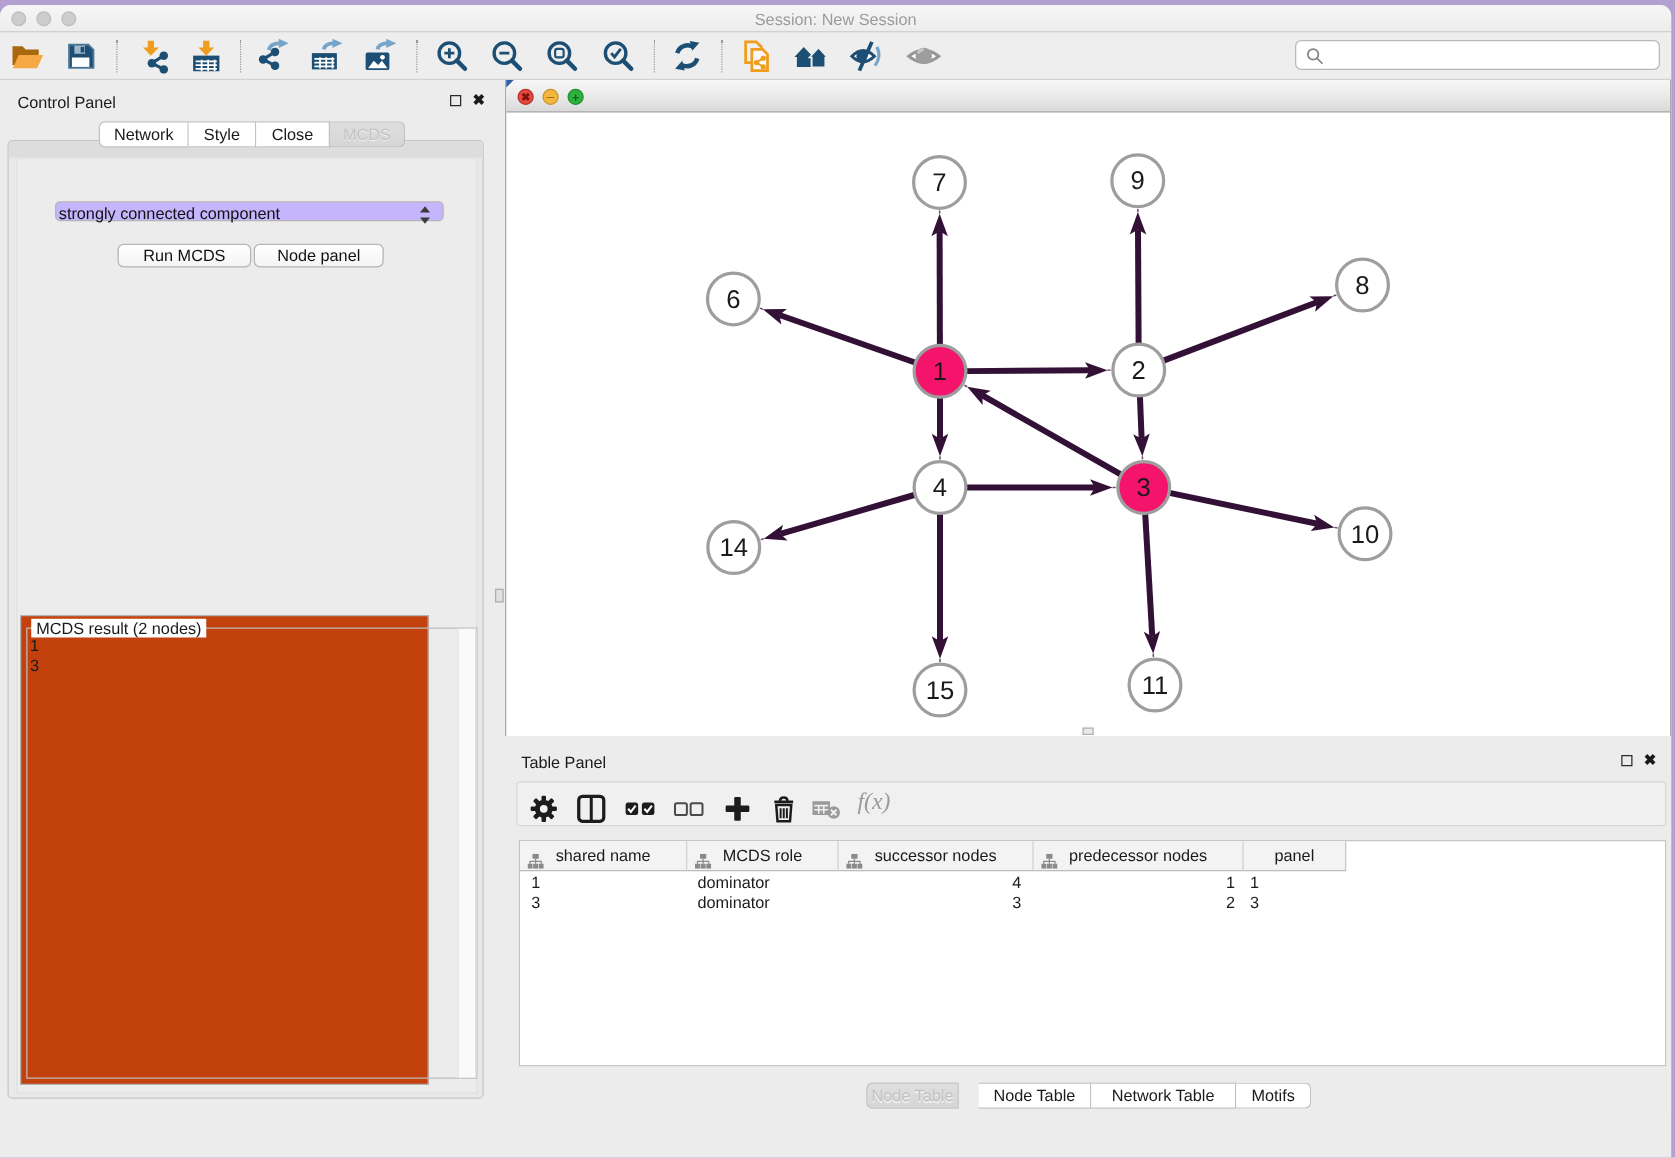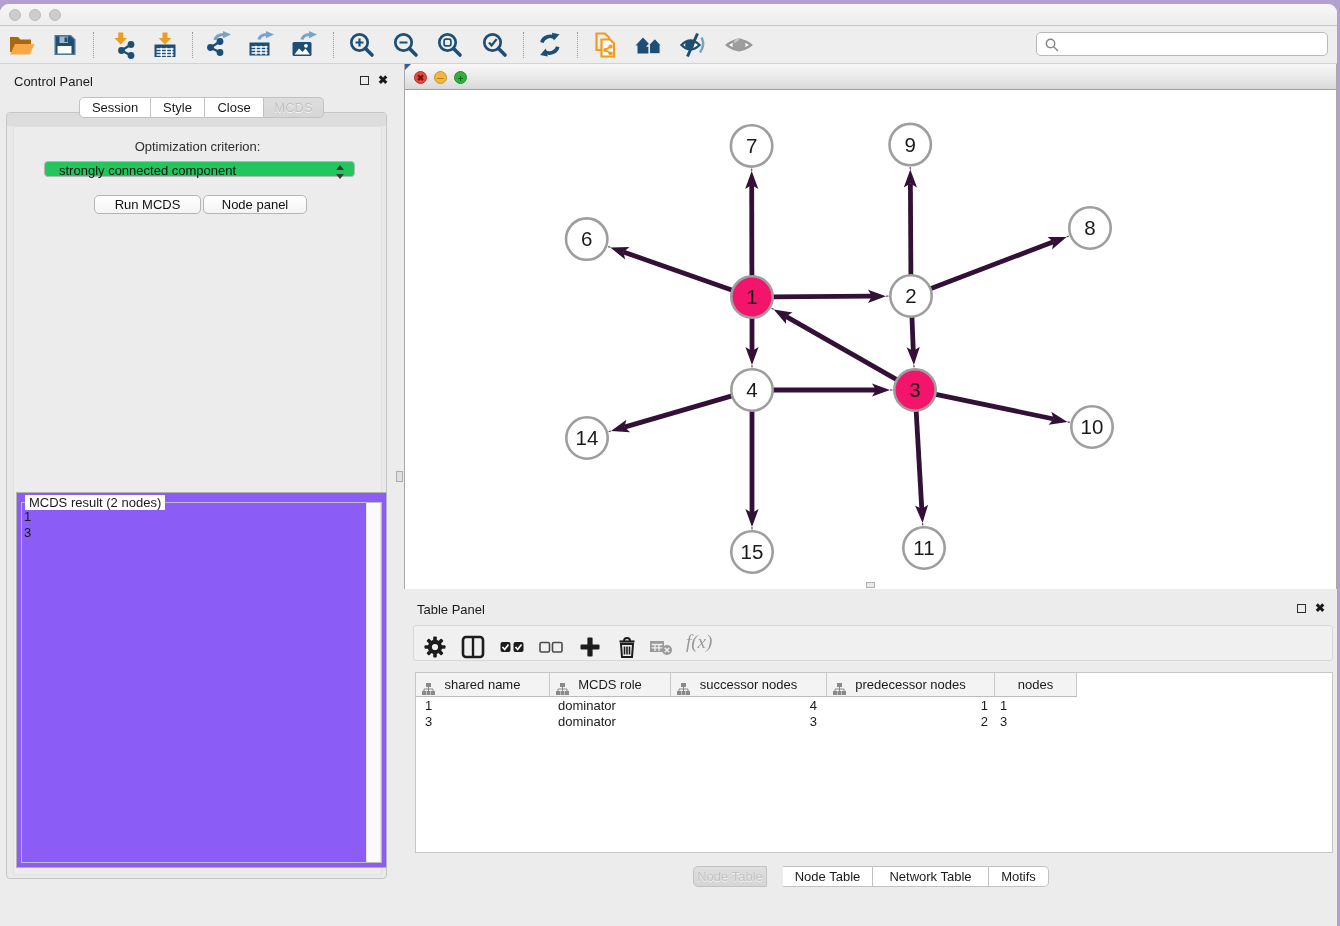--- a/index.html
+++ b/index.html
@@ -18,24 +18,24 @@
 .fbtn{position:absolute;width:9px;height:9px;border:1.5px solid #2b2b2b}
 .xbtn{position:absolute;font-size:12px;font-weight:bold;color:#1a1a1a;line-height:11px}
 .tab{position:absolute;height:21px;background:#fff;border:1px solid #c2c2c2;border-left:none;text-align:center;font-size:13px;line-height:20px;z-index:3}
 .tab.first{border-left:1px solid #c2c2c2;border-radius:5px 0 0 5px}
 .tab.last{border-radius:0 5px 5px 0}
 .tab.sel{background:linear-gradient(#dedede,#d6d6d6);color:#c3c3c3;text-shadow:0 1px 0 #f2f2f2}
 #cpane{position:absolute;left:6px;top:48px;width:381px;height:767px;border:1px solid #c6c6c6;border-radius:4px;background:#e9e9e9;z-index:1}
 #cpane .band{position:absolute;left:0;top:0;width:100%;height:13px;background:#dddddd;border-radius:4px 4px 0 0}
 #cinner{position:absolute;left:6px;top:13px;width:369px;height:749px;background:#ececec;border:1px solid #e0e0e0}
 #optlabel{position:absolute;left:0;top:12px;width:100%;text-align:center;color:#2e2e2e}
-#combo{position:absolute;left:30px;top:34px;width:311px;height:16px;background:#22c55e;border:1px solid #b5b5b5;border-radius:4px;line-height:18px;padding-left:14px;color:#111}
+#combo{position:absolute;left:30px;top:34px;width:311px;height:16px;background:#c4b5fd;border:1px solid #b5b5b5;border-radius:4px;line-height:18px;padding-left:2px;color:#111}
 #combo .ar{position:absolute;right:10px;top:3px;width:0;height:0;border-left:4px solid transparent;border-right:4px solid transparent}
 .btn{position:absolute;height:19px;background:linear-gradient(#ffffff,#f4f4f4);border:1px solid #b5b5b5;border-radius:5px;text-align:center;line-height:17px;color:#111}
-#mcdsbox{position:absolute;left:2px;top:365px;width:371px;height:376px;background:#8b5cf6;border:1px solid #b3b3b3}
+#mcdsbox{position:absolute;left:2px;top:365px;width:327px;height:376px;background:#c2410c;border:1px solid #b3b3b3}
 #mcdsetch{position:absolute;left:4px;top:9px;width:361px;height:361px;border:1px solid #bdbdbd}
 #mcdstitle{position:absolute;left:8px;top:2px;background:#fff;padding:0 4px;font-size:13px}
 #mcdsscroll{position:absolute;left:349px;top:10px;width:15px;height:359px;background:#fafafa;border-left:1px solid #e2e2e2;border-right:1px solid #e2e2e2}
 
 #vsplit{position:absolute;left:392px;top:60px;width:12px;height:826px;background:#ececec}
 #vgrip{position:absolute;left:4px;top:407px;width:7px;height:11px;background:#e0e0e0;border:1px solid #adadad}
 
 #net{position:absolute;left:404px;top:60px;width:933px;height:525px;background:#fff;border-left:1px solid #a9a9a9;border-right:1px solid #a9a9a9}
 #nettitle{position:absolute;left:0;top:0;width:100%;height:26px;background:linear-gradient(#f7f7f7 0%,#e9e9e9 55%,#d9d9d9 100%);border-bottom:1px solid #9f9f9f}
 #nettext{position:absolute;left:0;top:5px;width:100%;text-align:center;font-weight:bold;font-size:13px;color:#1a1a1a}
@@ -56,20 +56,21 @@
 #listbtn{position:absolute;left:10px;top:6px;width:28px;height:25px;background:#fdfdfd;border:1px solid #b9b9b9;border-radius:3px}
 #membtn{position:absolute;left:1253px;top:7px;width:76px;height:23px;background:#f4f4f4;border:1px solid #b9b9b9;text-align:center;line-height:21px;font-size:13px;color:#111}
 #memdot{display:inline-block;width:10px;height:10px;border-radius:50%;background:#1c8c2e;margin-right:5px;position:relative;top:1px}
 </style></head>
 <body>
 <div id="win">
   <div id="titlebar">
     <div class="tl" style="left:9px"></div>
     <div class="tl" style="left:29px"></div>
     <div class="tl" style="left:49px"></div>
+    <div id="wtitle">Session: New Session</div>
   </div>
   <div id="toolbar">
     <div class="tsep" style="left:93px"></div>
       <div class="tsep" style="left:192px"></div>
       <div class="tsep" style="left:333px"></div>
       <div class="tsep" style="left:523px"></div>
       <div class="tsep" style="left:577px"></div>
       <svg class="ticon" style="left:7.5px;top:5px" width="28" height="28" viewBox="0 0 28 28">
         <path d="M2 10 V6 h8 l2.5 2.5 H23 v3.5 l-2 9 H2 Z" fill="#a8690e"></path>
         <path d="M7 13 h19.5 l-4.8 10.5 H2.2 Z" fill="#f5a843"></path>
@@ -169,28 +170,27 @@
         <svg style="position:absolute;left:8px;top:5px" width="14" height="14" viewBox="0 0 14 14">
           <circle cx="5.5" cy="5.5" r="4.2" fill="none" stroke="#848484" stroke-width="1.4"></circle>
           <path d="M8.7 8.7 L13 13" stroke="#848484" stroke-width="1.4"></path>
         </svg>
       </div>
   </div>
   <div id="cpanel">
     <div class="ptitle" style="left:14px;top:10px">Control Panel</div>
     <div class="fbtn" style="left:360px;top:12px"></div>
     <div class="xbtn" style="left:378px;top:11px">✖</div>
-    <div class="tab first" style="left:79px;top:33px;width:72px">Session</div>
+    <div class="tab first" style="left:79px;top:33px;width:72px">Network</div>
     <div class="tab" style="left:151px;top:33px;width:54px">Style</div>
     <div class="tab" style="left:205px;top:33px;width:59px">Close</div>
     <div class="tab last sel" style="left:264px;top:33px;width:60px">MCDS</div>
     <div id="cpane">
       <div class="band"></div>
       <div id="cinner">
-        <div id="optlabel">Optimization criterion:</div>
         <div id="combo">strongly connected component
           <div class="ar" style="top:3px;border-bottom:5px solid #3a3a3a"></div>
           <div class="ar" style="top:11.5px;border-top:5px solid #3a3a3a"></div>
         </div>
         <div class="btn" style="left:80px;top:68px;width:107px">Run MCDS</div>
         <div class="btn" style="left:189px;top:68px;width:104px">Node panel</div>
         <div id="mcdsbox">
           <div id="mcdsetch"></div>
           <div id="mcdstitle">MCDS result (2 nodes)</div>
           <div style="position:absolute;left:7px;top:16px;line-height:16px">1<br>3</div>
@@ -355,21 +355,21 @@
             </svg></span>successor nodes</div>
         <div class="hcell" style="left:411px;width:168px"><span class="hico"><svg width="13" height="12" viewBox="0 0 13 12">
               <g fill="#8a8a8a">
                 <rect x="4" y="0" width="5" height="4"></rect>
                 <rect x="0" y="8" width="4" height="4"></rect>
                 <rect x="4.5" y="8" width="4" height="4"></rect>
                 <rect x="9" y="8" width="4" height="4"></rect>
               </g>
               <path d="M6.5 4 V6 M2 8 V6 H11 V8 M6.5 6 V8" stroke="#8a8a8a" fill="none"></path>
             </svg></span>predecessor nodes</div>
-        <div class="hcell" style="left:579px;width:82px">nodes</div>
+        <div class="hcell" style="left:579px;width:82px">panel</div>
       <div class="trow" style="left:0;top:25px;width:918px">
           <div class="tcell" style="left:9px;width:100px;text-align:left">1</div>
           <div class="tcell" style="left:142px;width:100px;text-align:left">dominator</div>
           <div class="tcell" style="left:255px;width:146px;text-align:right">4</div>
           <div class="tcell" style="left:411px;width:161px;text-align:right">1</div>
           <div class="tcell" style="left:584px;width:60px;text-align:left">1</div>
         </div>
         <div class="trow" style="left:0;top:41px;width:918px">
           <div class="tcell" style="left:9px;width:100px;text-align:left">3</div>
           <div class="tcell" style="left:142px;width:100px;text-align:left">dominator</div>

